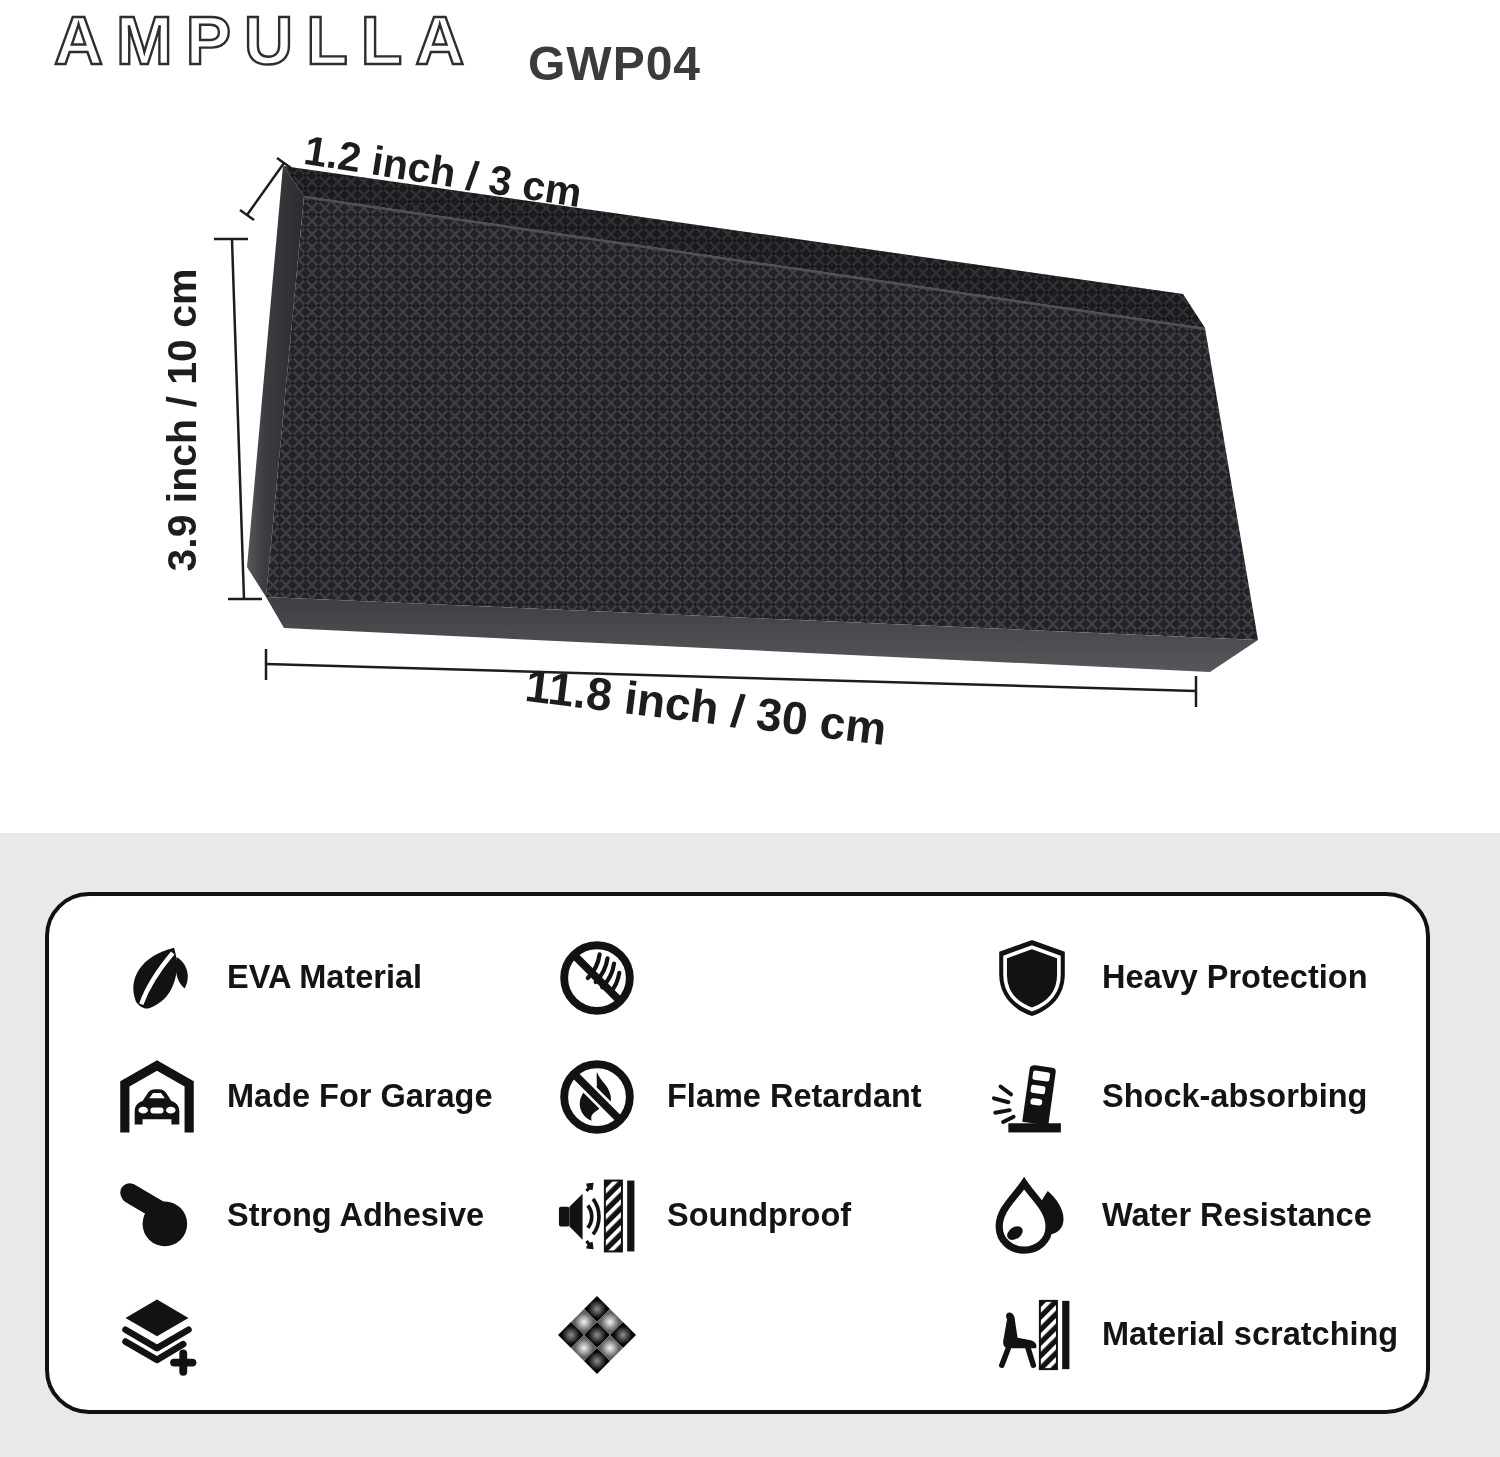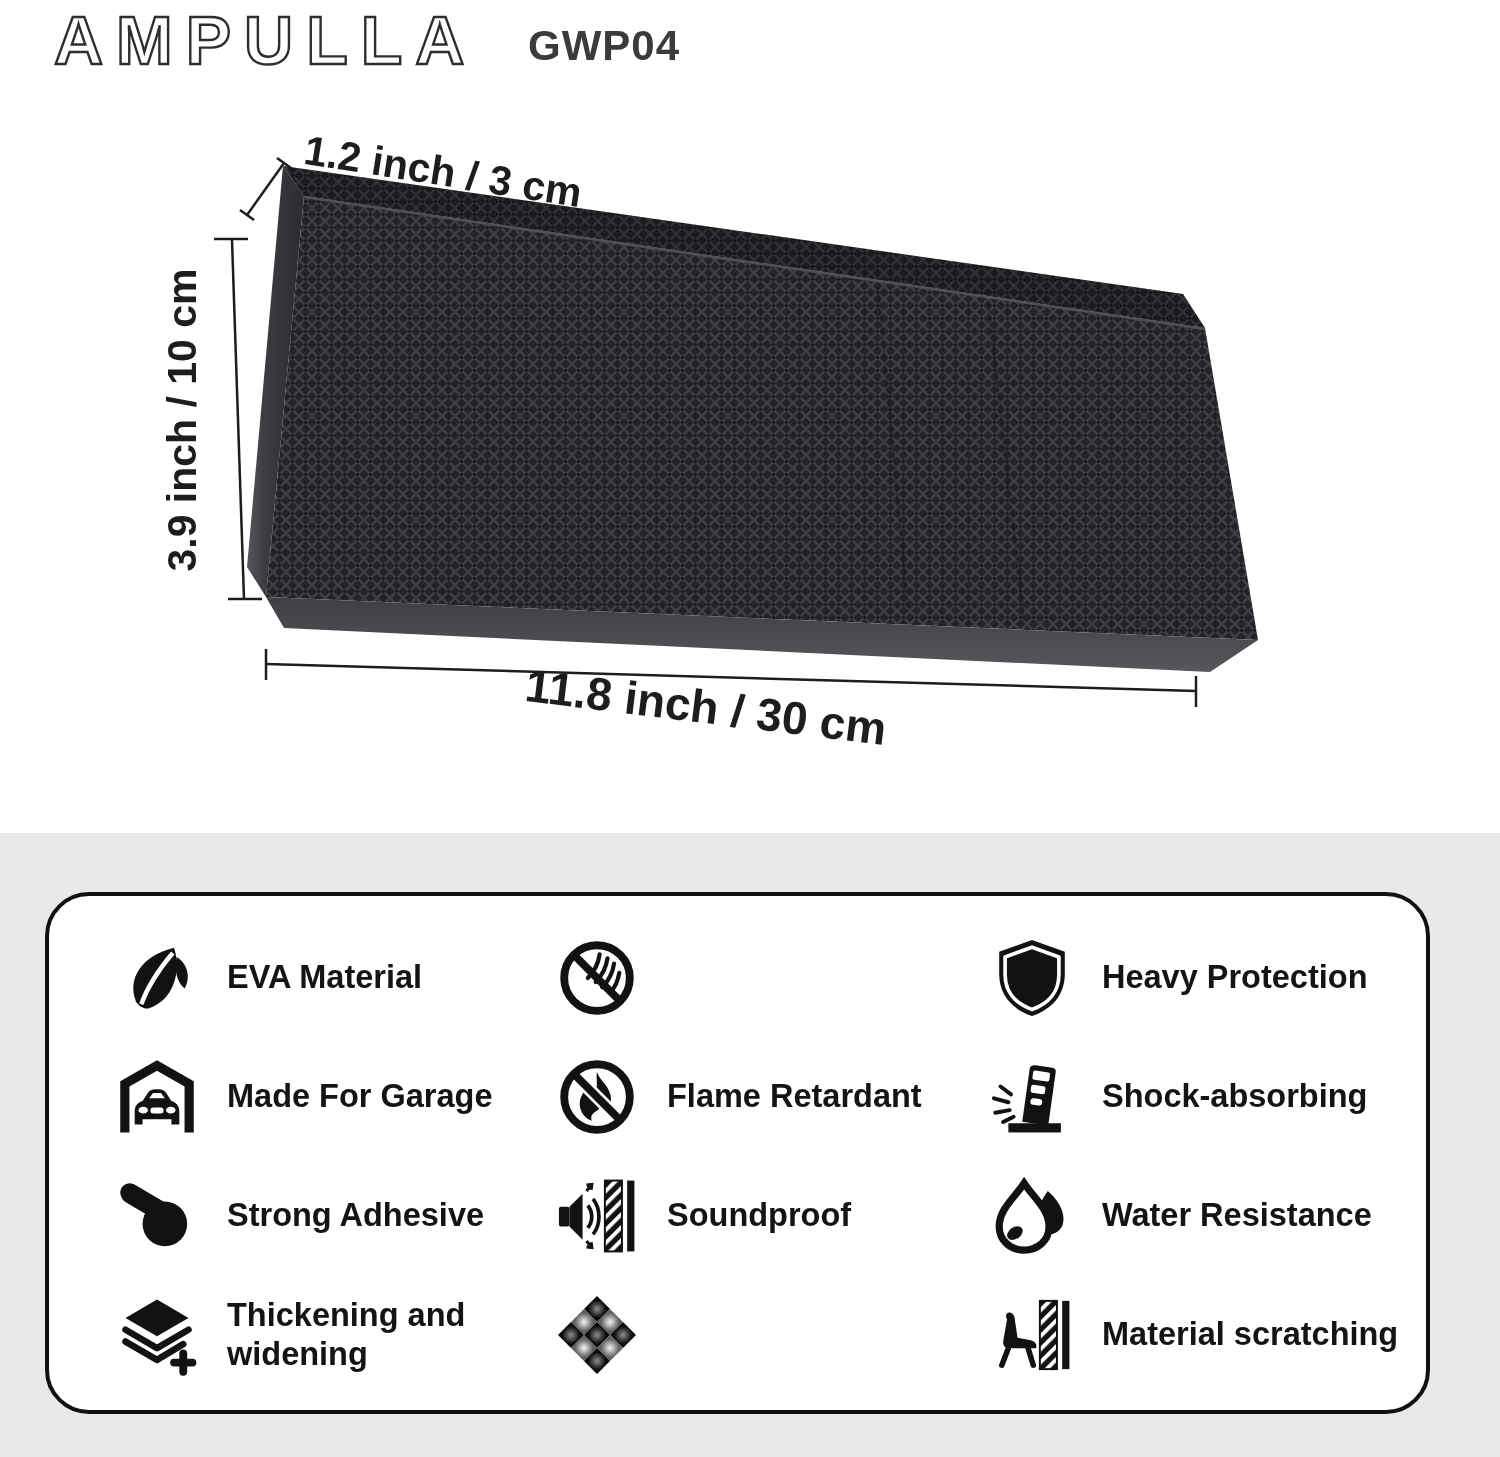--- a/index.html
+++ b/index.html
@@ -1,21 +1,21 @@
 <!DOCTYPE html>
 <html><head>
 <meta charset="utf-8">
 <style>
   html,body{margin:0;padding:0;}
   body{font-family:"Liberation Sans", sans-serif; background:#fff;}
   .stage{position:relative;width:1500px;height:1457px;background:#ffffff;overflow:hidden;}
 
   
   .logo-svg{position:absolute;left:52px;top:6px;}
-  .model-no{position:absolute;left:528px;top:22px;font-size:42px;font-weight:bold;color:#3b3b3b;letter-spacing:1px;}
+  .model-no{position:absolute;left:528px;top:36px;font-size:48px;font-weight:bold;color:#3b3b3b;letter-spacing:1px;}
 
   
   .render-svg{position:absolute;left:0;top:0;width:1500px;height:830px;}
 
   .dim-label{position:absolute;font-weight:bold;color:#1d1d1d;white-space:nowrap;}
   .dim-depth{left:443px;top:172px;font-size:41px;transform:translate(-50%,-50%) rotate(9deg);}
   .dim-height{left:182px;top:420px;font-size:41px;transform:translate(-50%,-50%) rotate(-90deg);}
   .dim-width{left:706px;top:707px;font-size:46px;transform:translate(-50%,-50%) rotate(7deg);}
 
   
@@ -232,21 +232,20 @@
         <svg viewBox="0 0 64 64">
           <polygon points="32,5 56,19 32,33 8,19" fill="#121212"></polygon>
           <path d="M8 28 L32 42 L56 28" stroke="#121212" stroke-width="5" fill="none" stroke-linecap="round" stroke-linejoin="round"></path>
           <path d="M8 37 L32 51 L52 39" stroke="#121212" stroke-width="5" fill="none" stroke-linecap="round" stroke-linejoin="round"></path>
           <g stroke="#121212" stroke-width="6" stroke-linecap="round">
             <line x1="45" y1="53" x2="59" y2="53"></line>
             <line x1="52" y1="46" x2="52" y2="60"></line>
           </g>
         </svg>
       </span>
-      <span class="feature-label">Thickening and widening</span>
     </div>
 
     <div class="feature-item">
       <span class="feature-icon">
         <svg viewBox="0 0 64 64">
           <defs>
             <radialGradient id="texL">
                 <stop offset="0" stop-color="#f4f4f4"></stop>
                 <stop offset="1" stop-color="#5f5f5f"></stop>
               </radialGradient>

